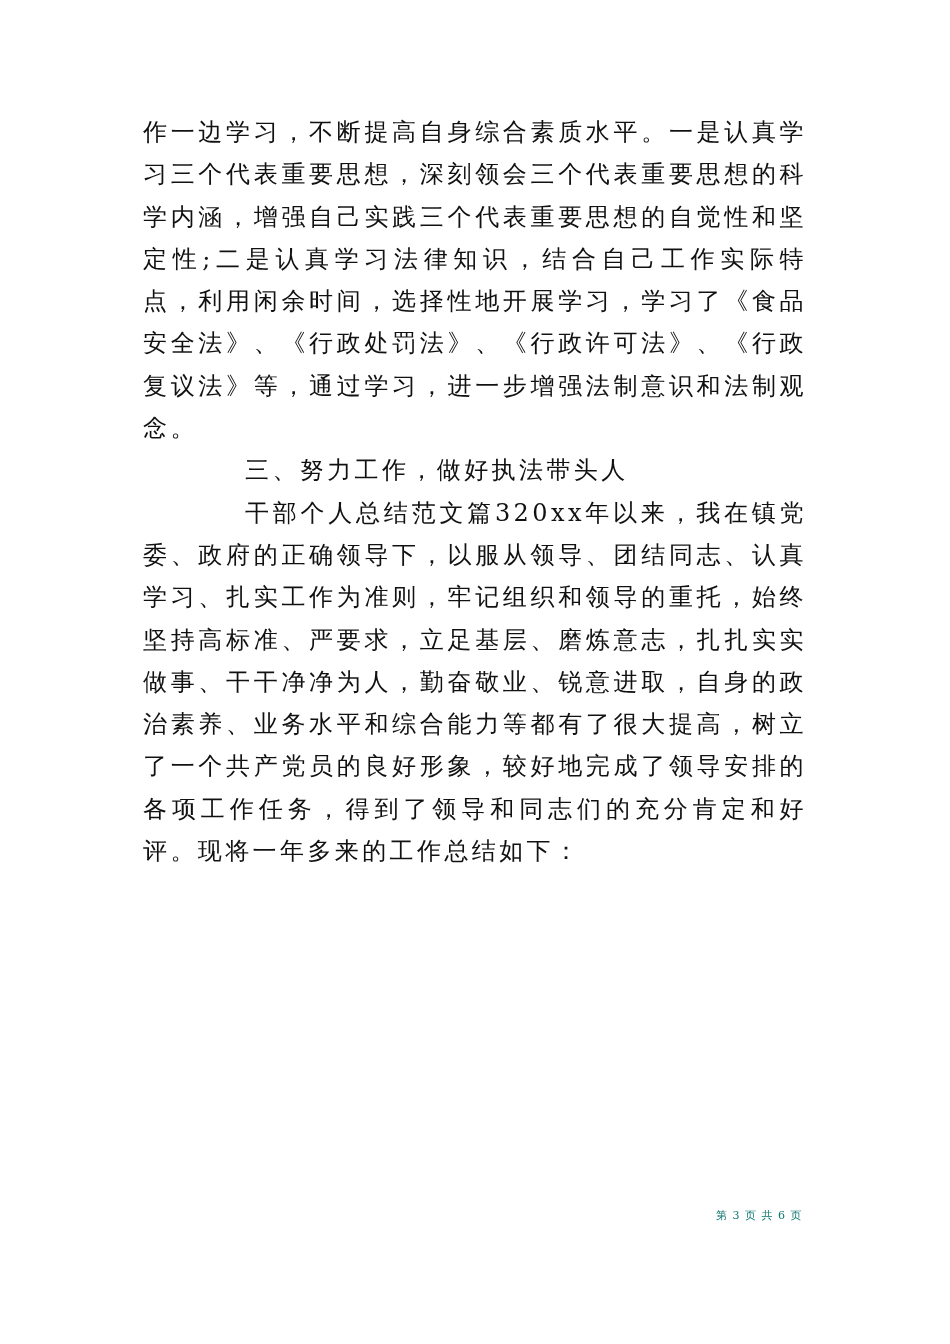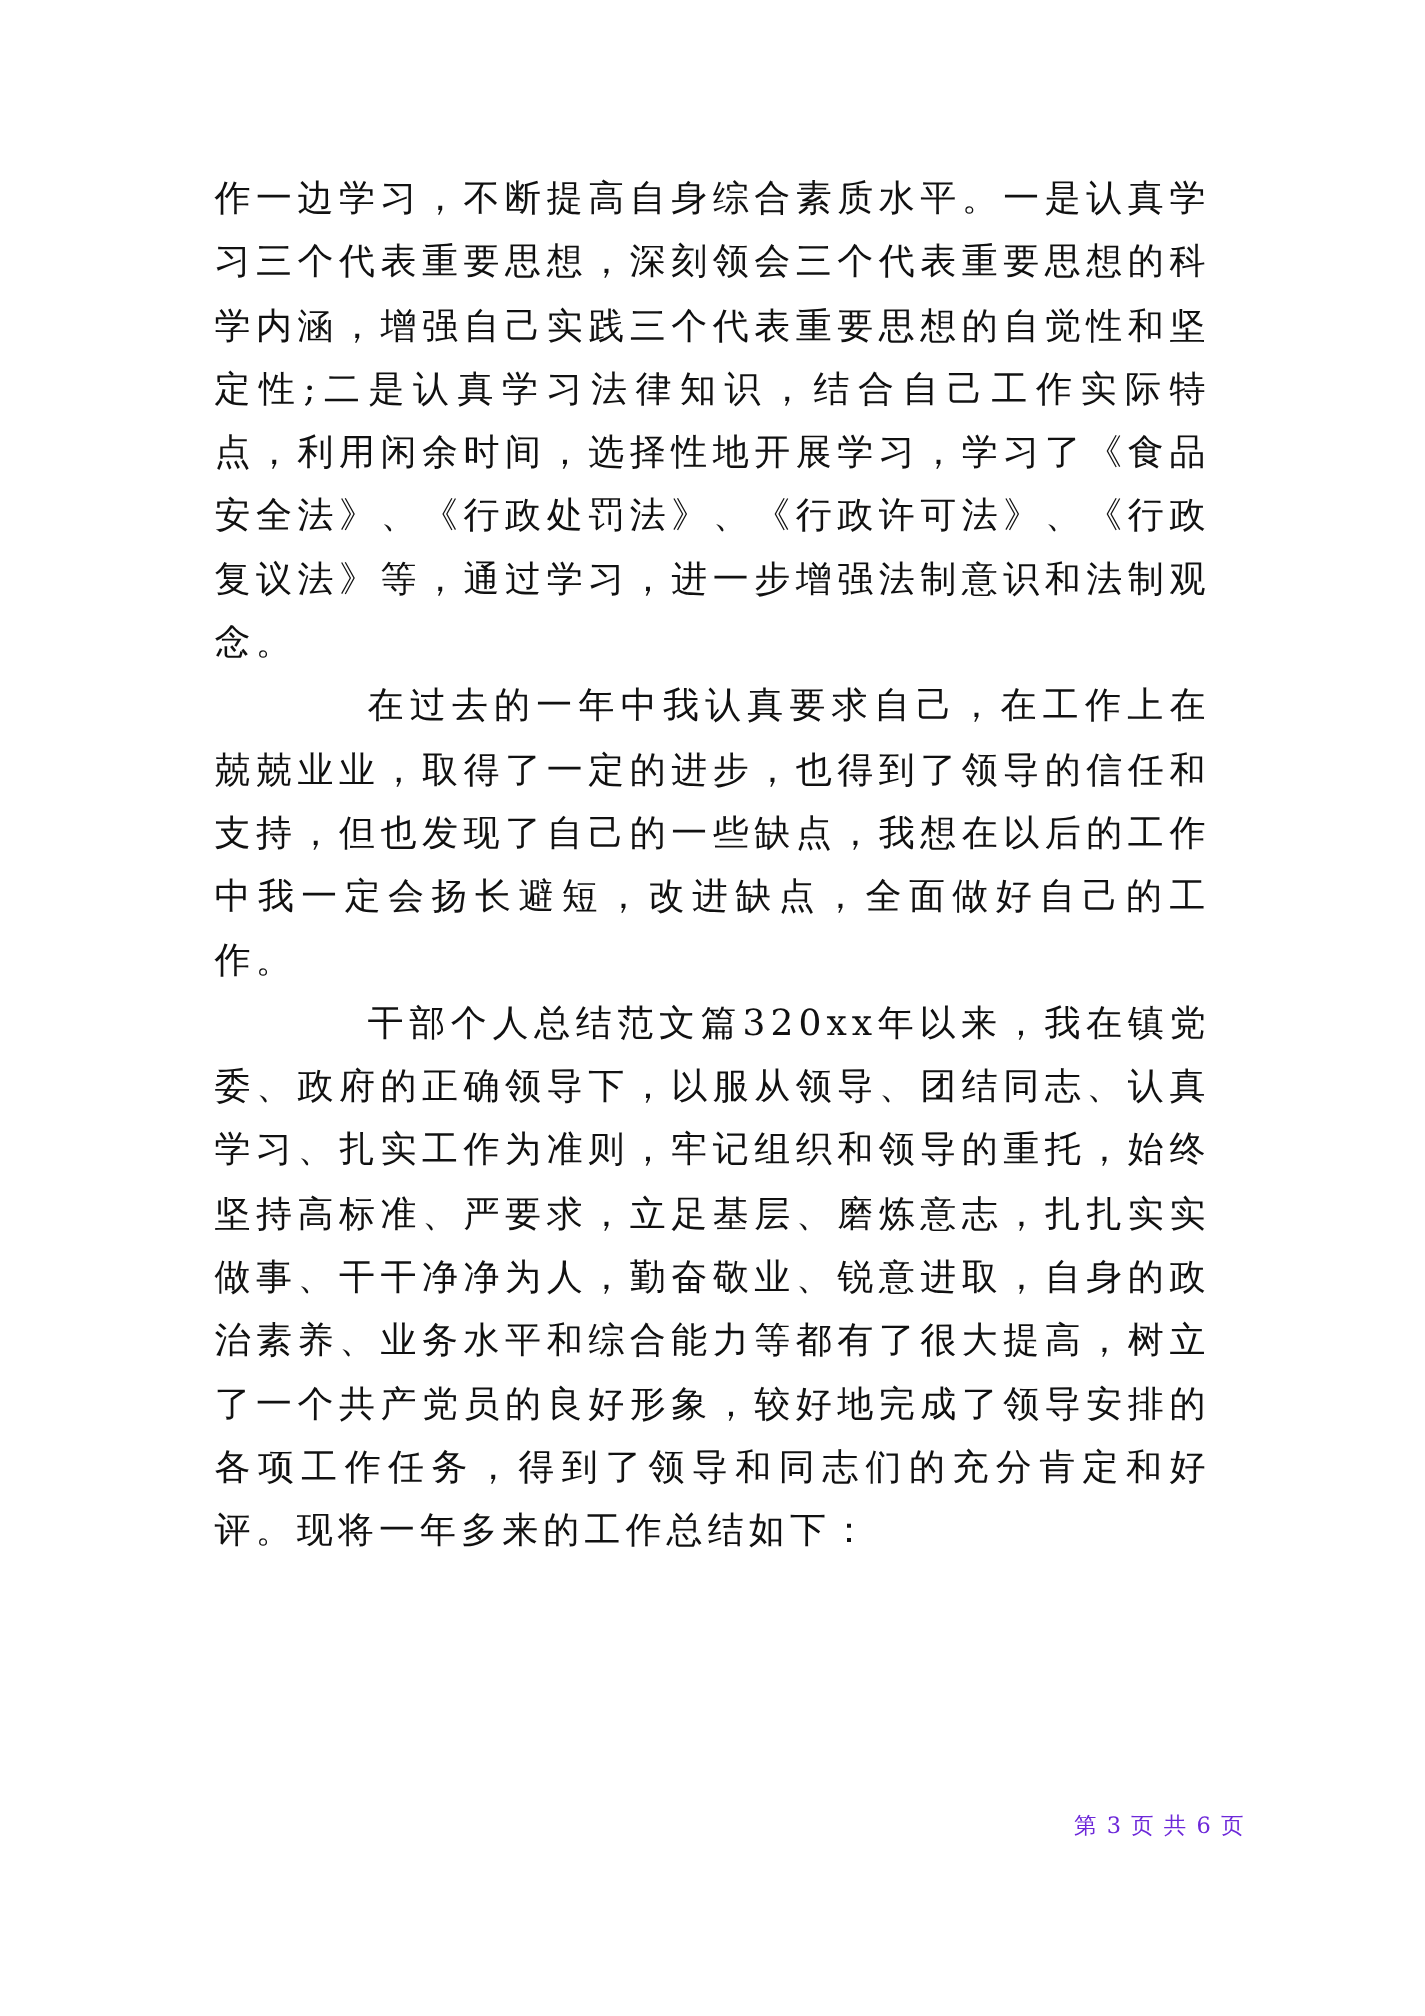--- a/index.html
+++ b/index.html
@@ -11,27 +11,27 @@
     position: absolute; left: 143px; top: 111px; width: 664px;
     font-family: "DejaVu Serif", "Liberation Serif", serif;
     font-size: 24px; line-height: 42.3px; color: #111111;
     text-align: justify; letter-spacing: 3.4px;
   }
   .content p { margin: 0; padding: 0; }
   .indent { text-indent: 102px; }
   .footer {
     position: absolute; left: 716px; top: 1208px;
     font-family: "DejaVu Serif", "Liberation Serif", serif;
-    font-size: 15px; color: #6d28d9; letter-spacing: 1px;
+    font-size: 11px; color: #0f766e; letter-spacing: 1px;
   }
 </style>
 </head>
 <body>
 
 <div class="page">
   <div class="content">
     <p>作一边学习，不断提高自身综合素质水平。一是认真学习三个代表重要思想，深刻领会三个代表重要思想的科学内涵，增强自己实践三个代表重要思想的自觉性和坚定性;二是认真学习法律知识，结合自己工作实际特点，利用闲余时间，选择性地开展学习，学习了《食品安全法》、《行政处罚法》、《行政许可法》、《行政复议法》等，通过学习，进一步增强法制意识和法制观念。</p>
-    <p class="indent">在过去的一年中我认真要求自己，在工作上在兢兢业业，取得了一定的进步，也得到了领导的信任和支持，但也发现了自己的一些缺点，我想在以后的工作中我一定会扬长避短，改进缺点，全面做好自己的工作。</p>
+    <p class="indent">三、努力工作，做好执法带头人</p>
     <p class="indent">干部个人总结范文篇320xx年以来，我在镇党委、政府的正确领导下，以服从领导、团结同志、认真学习、扎实工作为准则，牢记组织和领导的重托，始终坚持高标准、严要求，立足基层、磨炼意志，扎扎实实做事、干干净净为人，勤奋敬业、锐意进取，自身的政治素养、业务水平和综合能力等都有了很大提高，树立了一个共产党员的良好形象，较好地完成了领导安排的各项工作任务，得到了领导和同志们的充分肯定和好评。现将一年多来的工作总结如下：</p>
 
   </div>
   <div class="footer">第 3 页 共 6 页</div>
 </div>
 
 </body></html>

